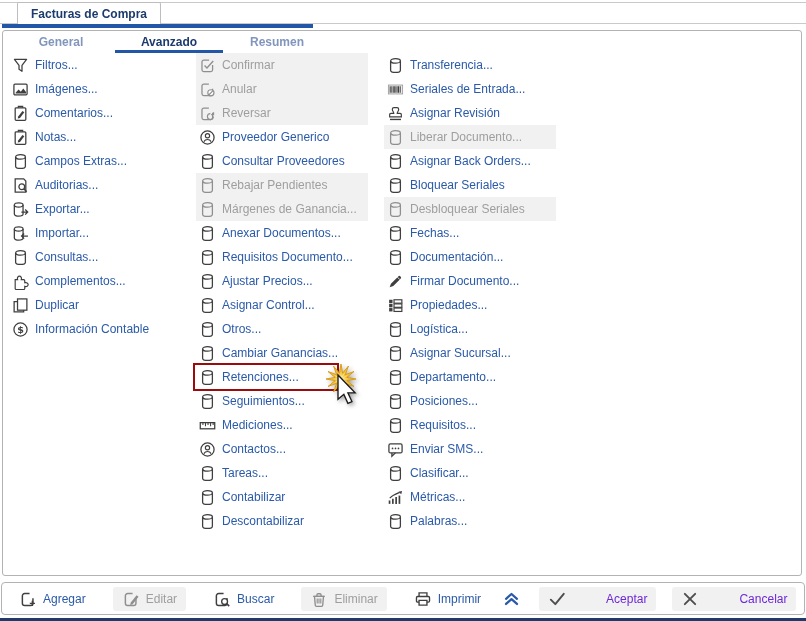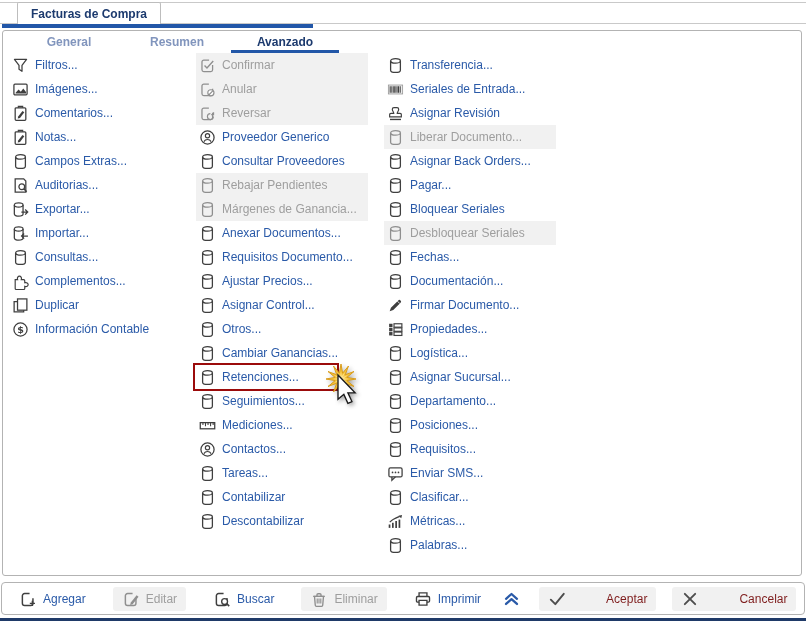--- a/index.html
+++ b/index.html
@@ -16,21 +16,21 @@
     position:absolute;left:17px;top:2px;height:21px;padding:0 13px;display:flex;align-items:center;
     border:1px solid #bdbdbd;border-bottom:none;border-radius:2px 2px 0 0;background:#fff;
     font-weight:bold;color:var(--navy);z-index:2;
   }
   .main-underline{position:absolute;left:2px;top:24px;width:311px;height:4px;background:var(--accent-blue);z-index:3;}
   
   .content-panel{
     position:absolute;left:2px;top:30px;width:800px;height:546px;
     border:1px solid #b3b3b3;border-radius:3px;background:#fff;box-sizing:border-box;
   }
-  .sub-tabs{position:absolute;left:12px;top:3px;height:19px;display:flex;justify-content:center;}
+  .sub-tabs{position:absolute;left:4px;top:3px;height:19px;display:flex;justify-content:center;}
   .sub-tab{width:108px;text-align:center;font-weight:bold;color:var(--muted-tab);line-height:16px;cursor:default;}
   .sub-tab.active{color:var(--navy);border-bottom:3px solid var(--accent-blue);}
   
   .menu{position:absolute;left:6px;top:22px;right:2px;bottom:2px;display:flex;}
   .menu-col{display:flex;flex-direction:column;}
   .menu-col.col-left{width:187px;}
   .menu-col.col-middle{width:188px;}
   .menu-col.col-right{width:190px;}
   .menu-item{
     height:24px;width:172px;box-sizing:border-box;display:flex;align-items:center;gap:6px;
@@ -51,21 +51,21 @@
   
   .toolbar{
     position:absolute;left:1px;top:582px;width:804px;height:33px;box-sizing:border-box;
     border:1px solid #b3b3b3;border-radius:4px;background:#fff;
     display:flex;align-items:center;padding:0 8px;gap:18px;
   }
   .tb-btn{display:flex;align-items:center;gap:6px;height:24px;padding:0 9px;border-radius:3px;color:var(--link-blue);}
   .tb-btn .mi-icon{width:18px;height:18px;color:var(--icon-gray);}
   .tb-btn.disabled{background:var(--disabled-bg);color:var(--disabled-text);}
   .tb-btn.disabled .mi-icon{color:#8f8f8f;}
-  .tb-btn.neutral{background:var(--disabled-bg);color:#7f1d1d;gap:40px;}
+  .tb-btn.neutral{background:var(--disabled-bg);color:#6d28d9;gap:40px;}
   .tb-btn.neutral .mi-icon{color:#4d4d4d;}
   .tb-collapse{width:19px;height:19px;color:var(--link-blue);margin-left:-6px;}
   .tb-right{margin-left:auto;margin-right:222px;display:flex;gap:16px;}
   .bottom-bar{position:absolute;left:0;bottom:0;width:100%;height:3px;background:var(--bottom-bar);}
 </style>
 </head>
 <body>
 
 <div class="topline"></div>
 
@@ -76,26 +76,26 @@
   <div class="main-underline"></div>
 </div>
 
 <div class="content-panel">
   <div class="sub-tabs">
 
       <div class="sub-tab">
         <span class="sub-tab-label">General</span>
       </div>
 
+      <div class="sub-tab active">
+        <span class="sub-tab-label">Avanzado</span>
+      </div>
+
       <div class="sub-tab">
         <span class="sub-tab-label">Resumen</span>
-      </div>
-
-      <div class="sub-tab active">
-        <span class="sub-tab-label">Avanzado</span>
       </div>
     </div>
 
   <div class="menu">
     <div class="menu-col col-left">
 
         <div class="menu-item">
           <span class="mi-icon">
             <svg viewBox="0 0 16 16">
               <path d="M2.3 2.3 h11.4 l-4.3 5.6 v5.6 l-2.8 -2 v-3.6 z" fill="none" stroke="currentColor" stroke-width="1.2" stroke-linejoin="round"></path>
@@ -470,29 +470,20 @@
         <div class="menu-item">
           <span class="mi-icon">
             <svg viewBox="0 0 16 16">
               <ellipse cx="8" cy="3.7" rx="4.6" ry="2.1" fill="none" stroke="currentColor" stroke-width="1.2"></ellipse>
               <path d="M3.4 3.7 v8.7 a4.6 2.1 0 0 0 9.2 0 v-8.7" fill="none" stroke="currentColor" stroke-width="1.2"></path>
             </svg>
           </span>
           <span class="mi-label">Asignar Back Orders...</span>
         </div>
 
-        <div class="menu-item">
-          <span class="mi-icon">
-            <svg viewBox="0 0 16 16">
-              <ellipse cx="8" cy="3.7" rx="4.6" ry="2.1" fill="none" stroke="currentColor" stroke-width="1.2"></ellipse>
-              <path d="M3.4 3.7 v8.7 a4.6 2.1 0 0 0 9.2 0 v-8.7" fill="none" stroke="currentColor" stroke-width="1.2"></path>
-            </svg>
-          </span>
-          <span class="mi-label">Pagar...</span>
-        </div>
 
         <div class="menu-item">
           <span class="mi-icon">
             <svg viewBox="0 0 16 16">
               <ellipse cx="8" cy="3.7" rx="4.6" ry="2.1" fill="none" stroke="currentColor" stroke-width="1.2"></ellipse>
               <path d="M3.4 3.7 v8.7 a4.6 2.1 0 0 0 9.2 0 v-8.7" fill="none" stroke="currentColor" stroke-width="1.2"></path>
             </svg>
           </span>
           <span class="mi-label">Bloquear Seriales</span>
         </div>

